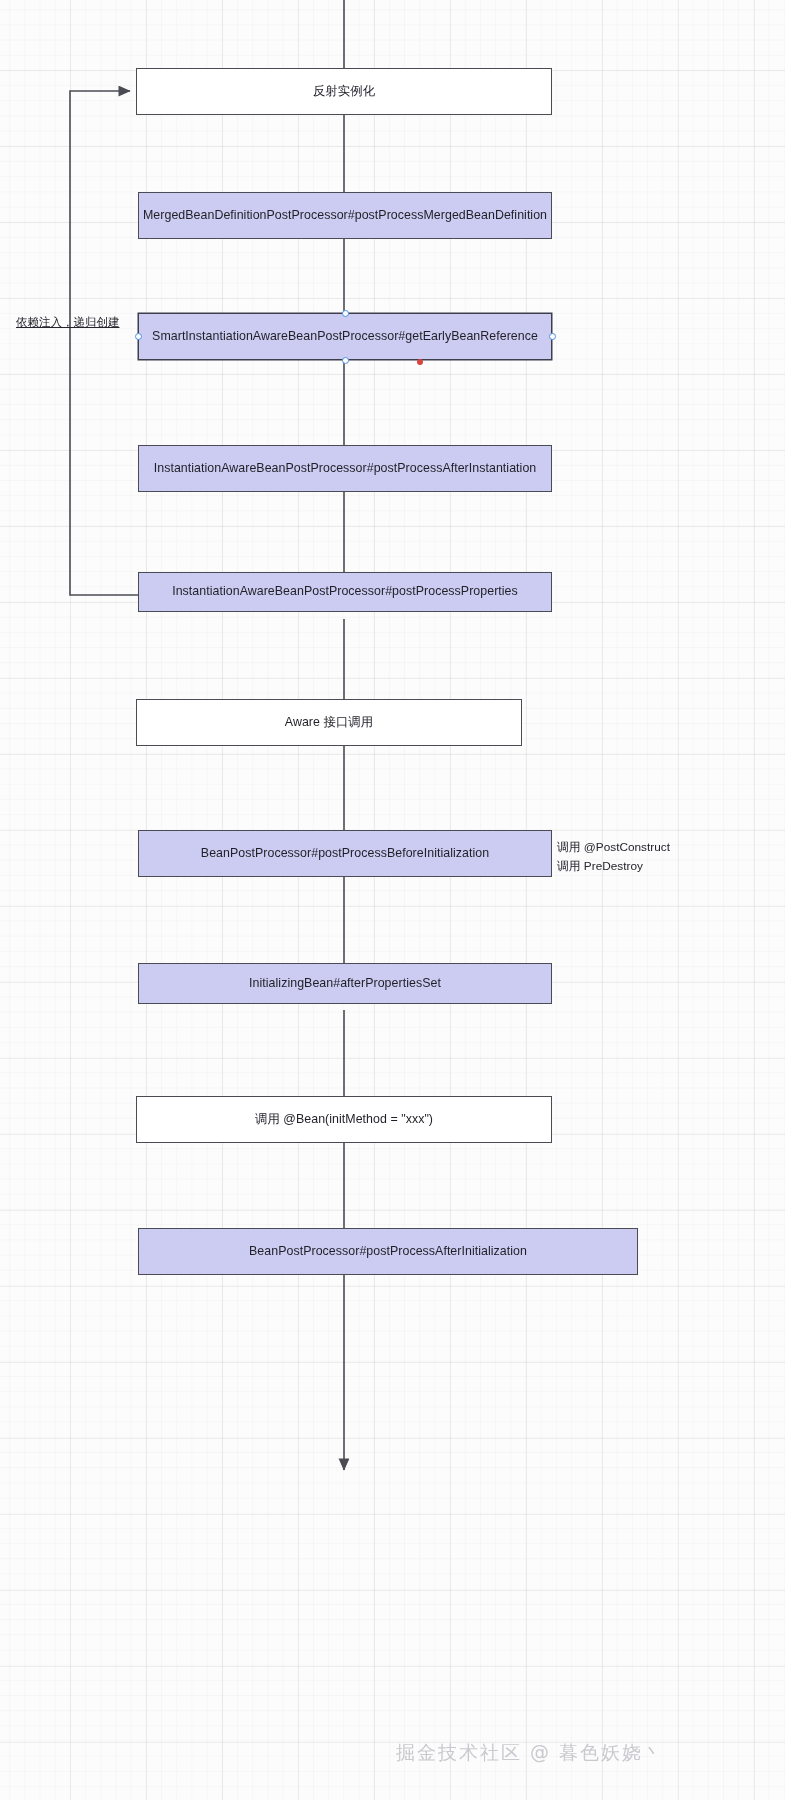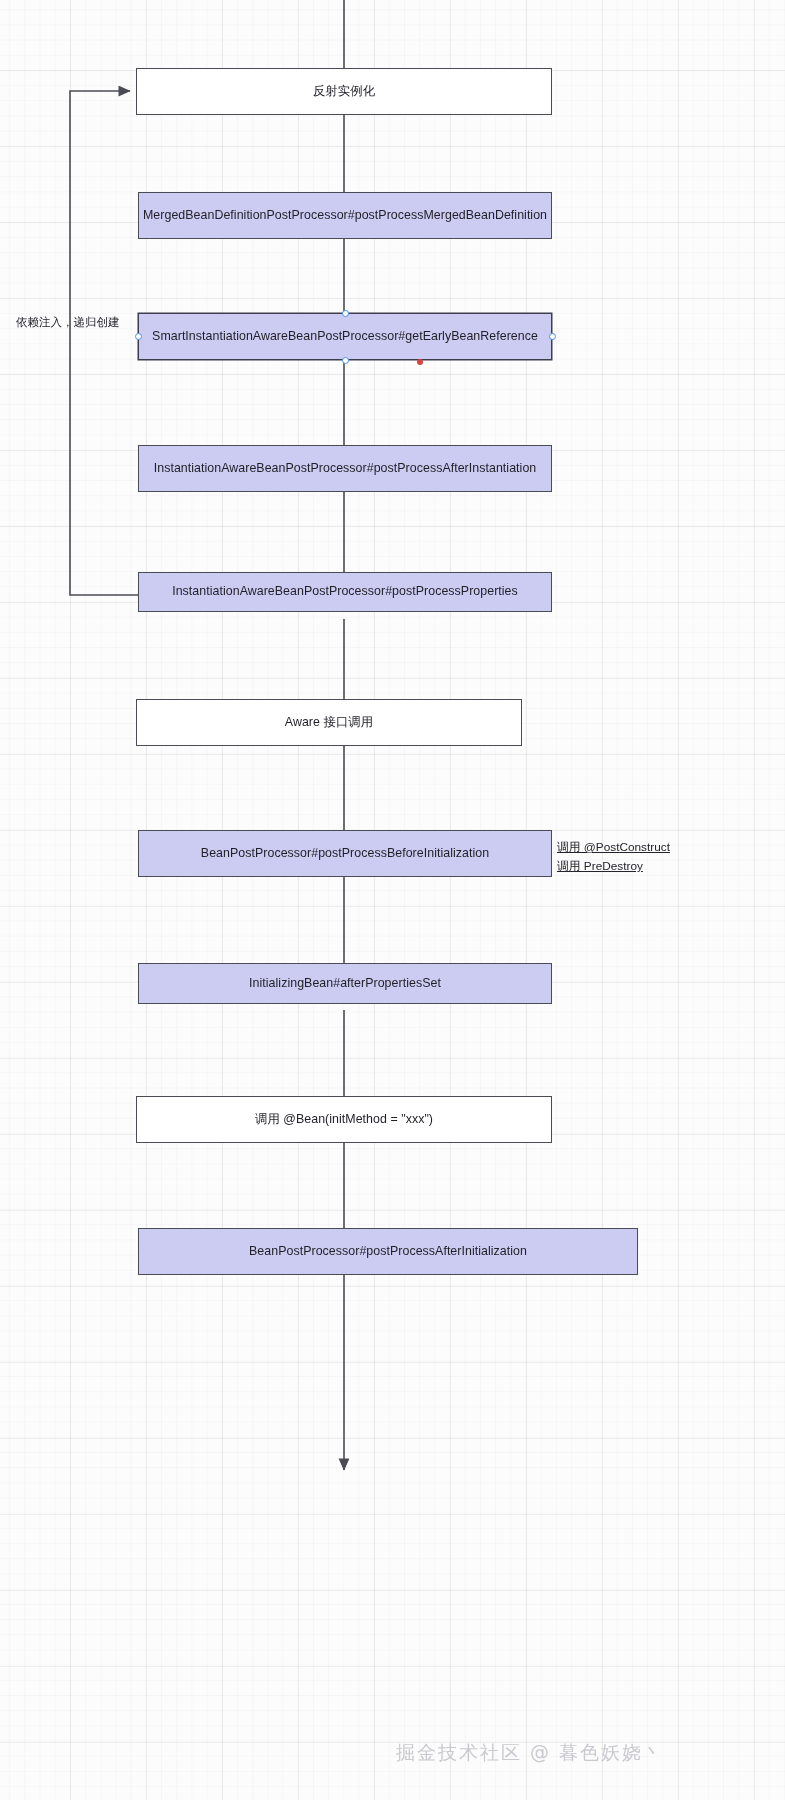--- a/index.html
+++ b/index.html
@@ -82,21 +82,21 @@
     white-space: nowrap;
     line-height: 1.45;
   }
   .note {
     position: absolute;
     font-size: 11.8px;
     color: #24242c;
     white-space: nowrap;
     line-height: 1.65;
   }
-  .note div { display: block; text-decoration: underline; }
+  .note div { display: block; }
   .watermark {
     position: absolute;
     font-size: 19px;
     color: #c9c9cf;
     letter-spacing: 2px;
     white-space: nowrap;
     font-family: "DejaVu Sans", sans-serif;
   }
 </style>
 </head>
@@ -165,21 +165,21 @@
   </div>
 
   <div class="node plain" style="left:136px; top:1096px; width:416px; height:47px;">
     <span>调用 @Bean(initMethod = "xxx")</span>
   </div>
 
   <div class="node accent" style="left:138px; top:1228px; width:500px; height:47px;">
     <span>BeanPostProcessor#postProcessAfterInitialization</span>
   </div>
 
-  <div class="side-label" style="left:16px; top:314px;">依赖注入，递归创建</div>
+  <div class="side-label" style="left:16px; top:314px;text-decoration:underline;">依赖注入，递归创建</div>
 
   <div class="note" style="left:557px; top:838px;">
     <div>调用 @PostConstruct</div>
     <div>调用 PreDestroy</div>
   </div>
 
   <div class="watermark" style="left:396px; top:1740px;">掘金技术社区 @ 暮色妖娆丶</div>
 
 </div>
 

